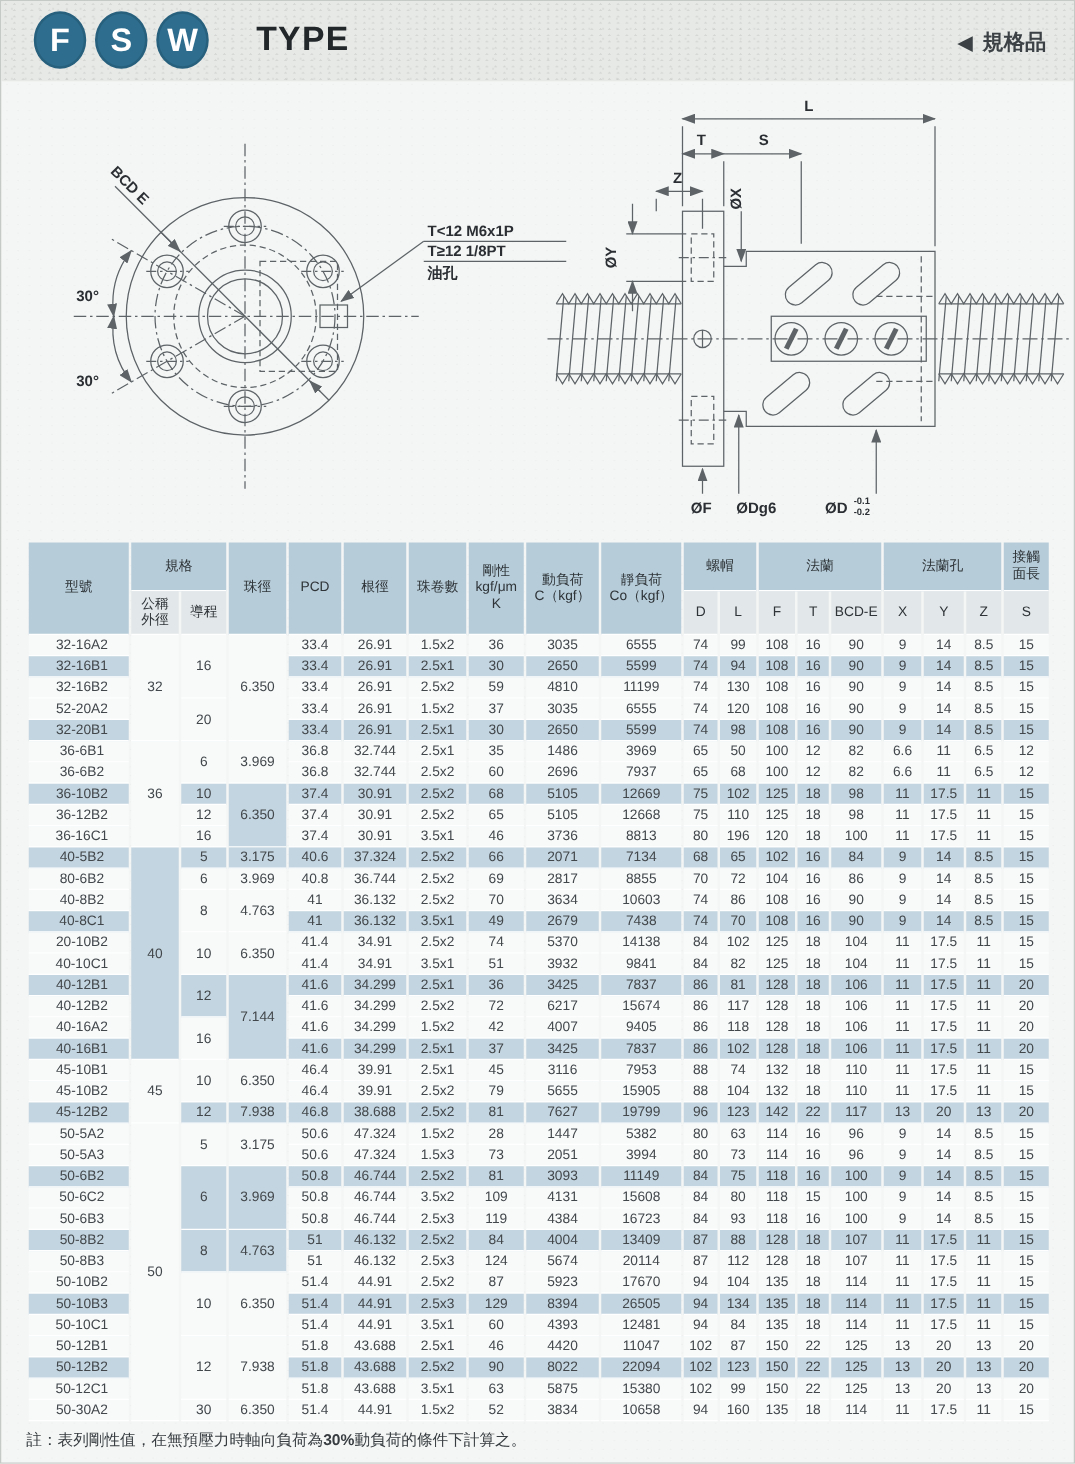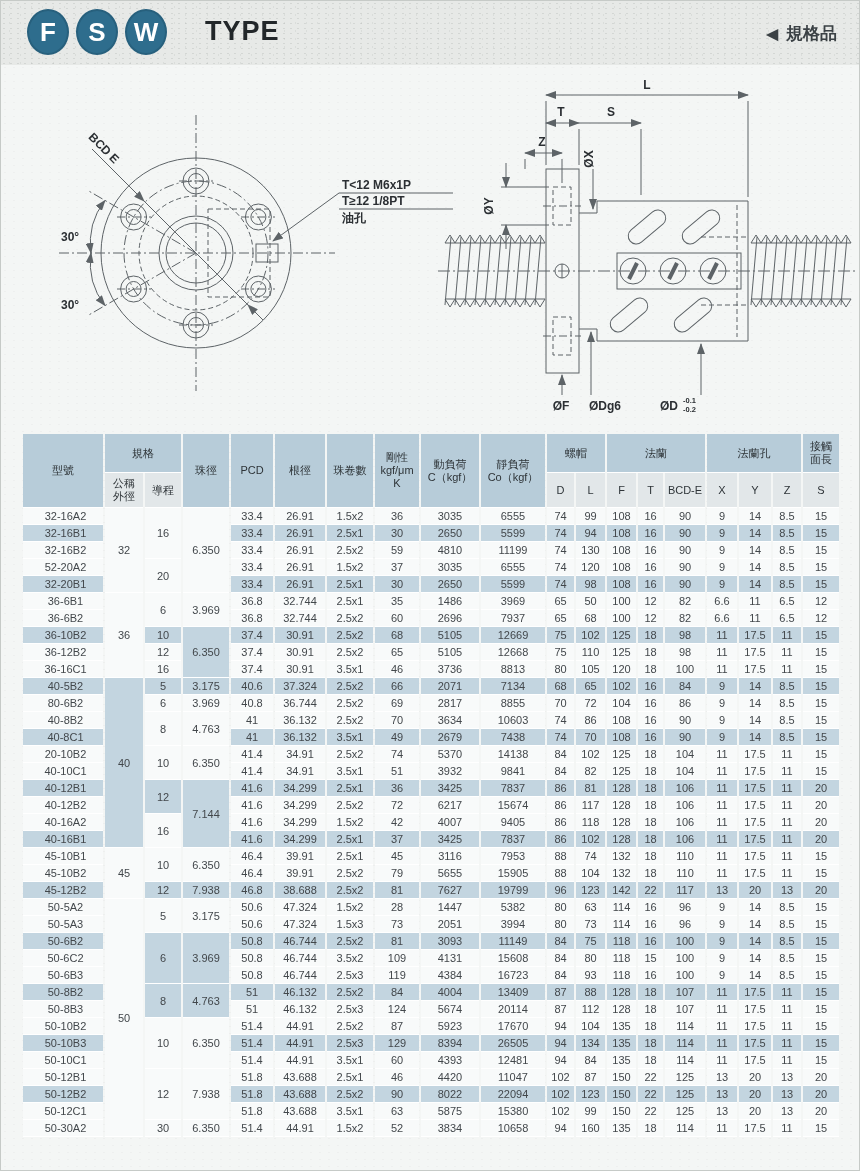--- a/index.html
+++ b/index.html
@@ -456,21 +456,21 @@
         <tr>
           <td class="model">36-16C1</td>
           <td>16</td>
           <td>37.4</td>
           <td>30.91</td>
           <td>3.5x1</td>
           <td>46</td>
           <td>3736</td>
           <td>8813</td>
           <td>80</td>
-          <td>105</td>
+          <td>196</td>
           <td>120</td>
           <td>18</td>
           <td>100</td>
           <td>11</td>
           <td>17.5</td>
           <td>11</td>
           <td>15</td>
         </tr>
         <tr class="hl">
           <td class="model">40-5B2</td>
@@ -984,14 +984,17 @@
           <td>18</td>
           <td>114</td>
           <td>11</td>
           <td>17.5</td>
           <td>11</td>
           <td>15</td>
         </tr>
       </tbody>
   </table>
 
+  <div class="note">
+    <span>註：表列剛性值，在無預壓力時軸向負荷為</span><b>30%</b><span>動負荷的條件下計算之。</span>
+  </div>
 
 </div>
 
 </body></html>

